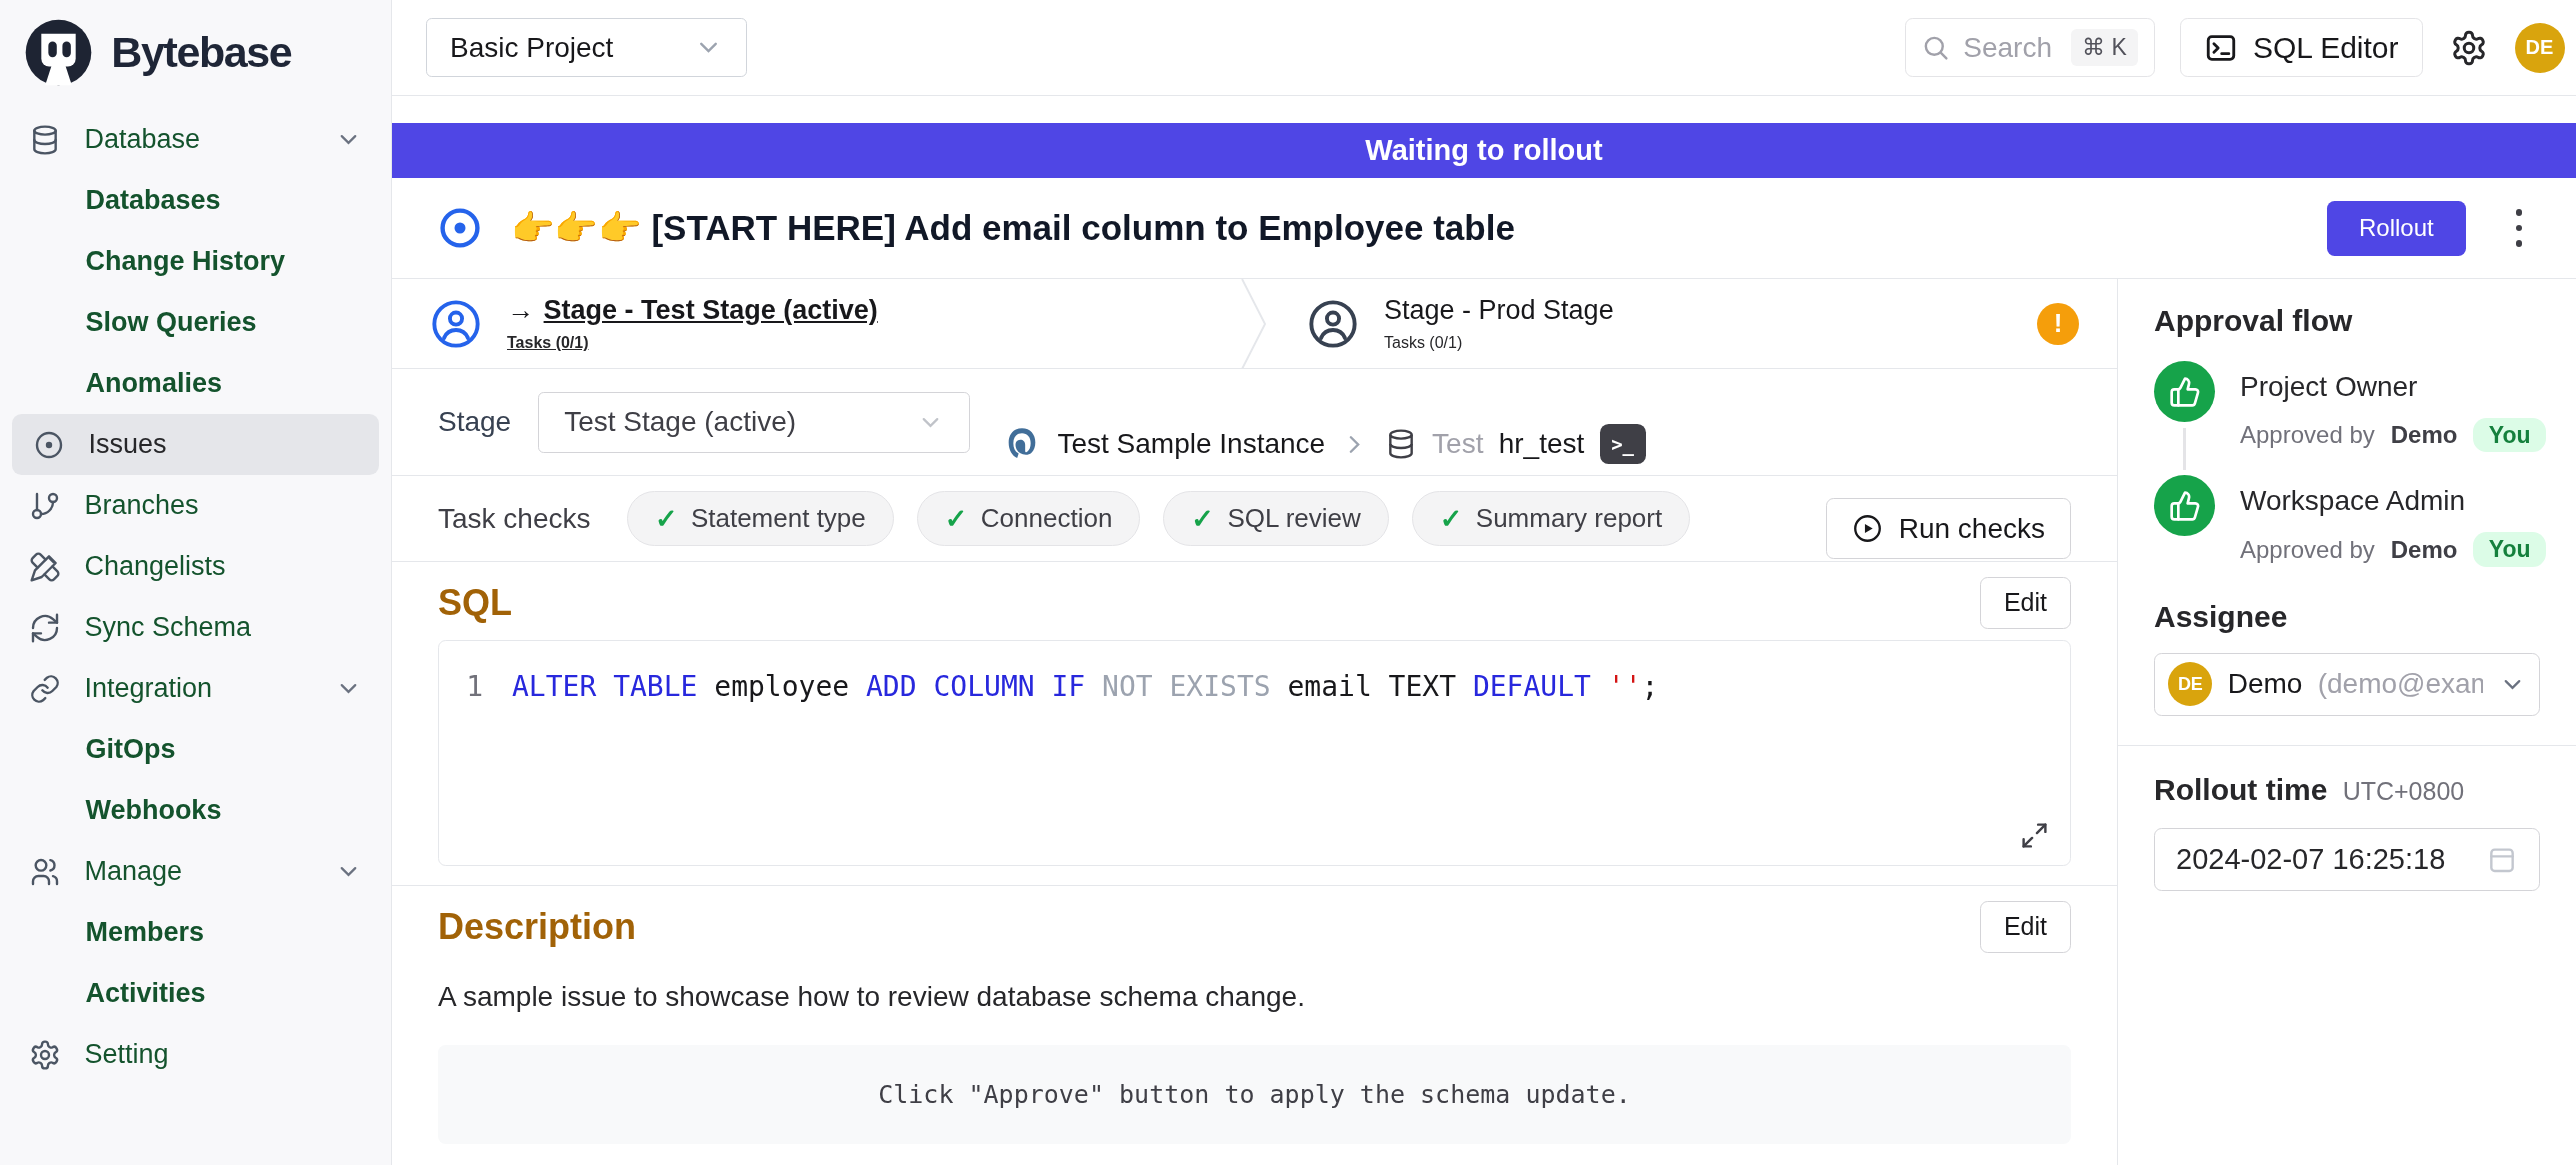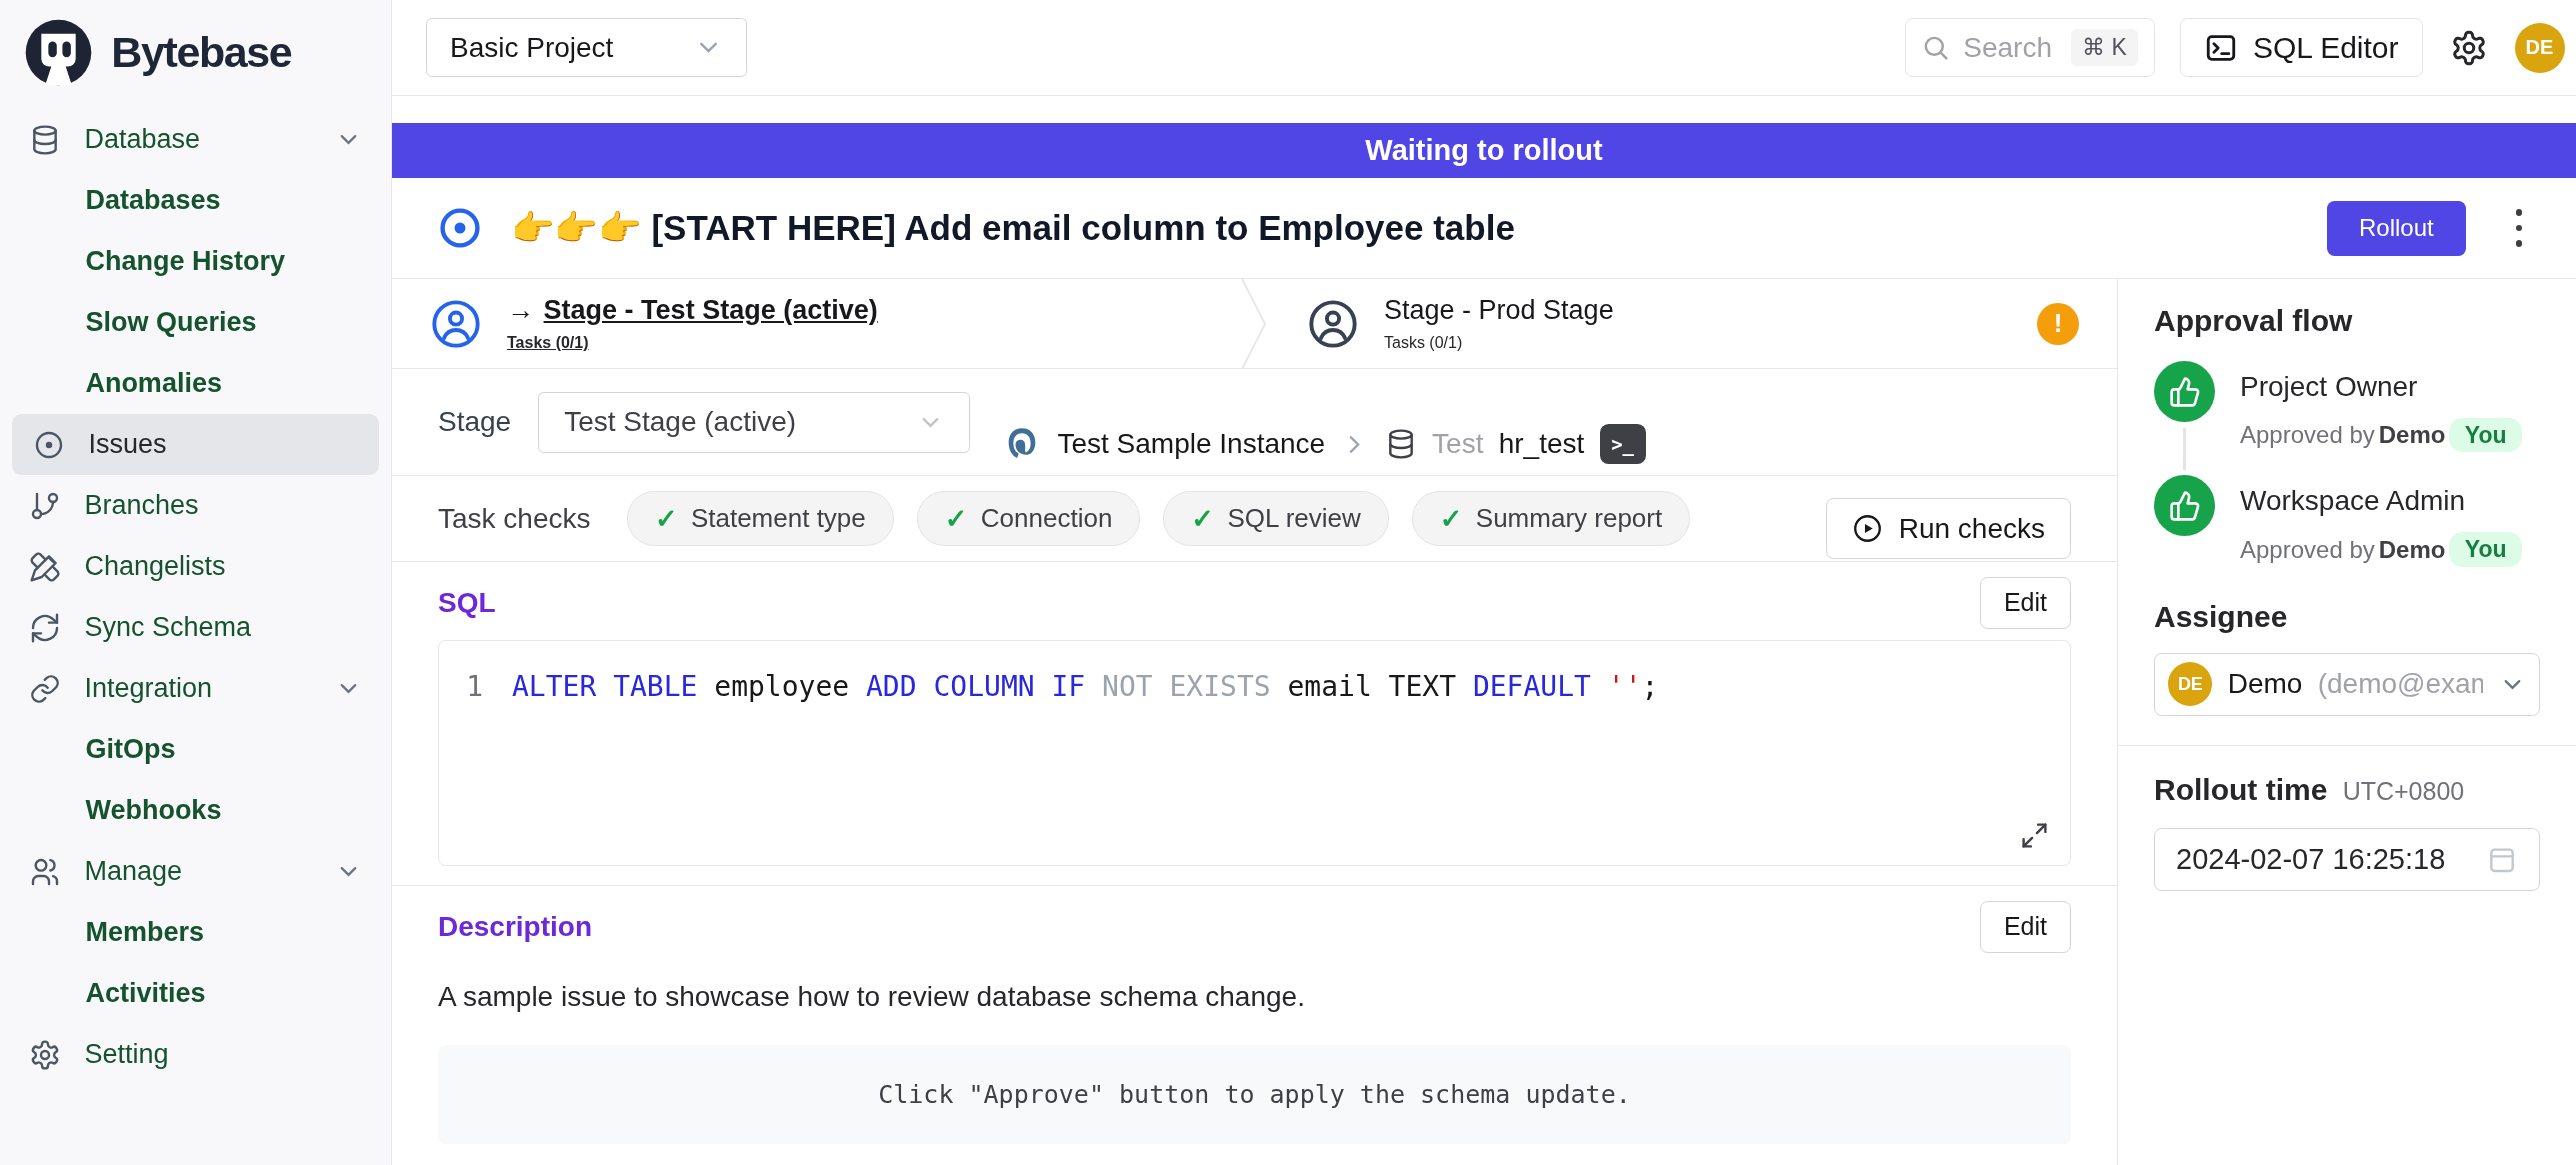--- a/index.html
+++ b/index.html
@@ -91,21 +91,21 @@
   .pill { height: 55px; border-radius: 28px; background: #f4f4f5; border: 1px solid #e4e4e7;
             display: flex; align-items: center; gap: 13.4px; padding: 0 27px; font-size: 26px; color: #3f3f46; }
   .pill .check { color: #16a34a; font-size: 27px; font-weight: 700; }
   .run-btn { margin-left: auto; height: 61px; border: 1px solid #d4d4d8; border-radius: 7.6px; background: #fff;
             display: flex; align-items: center; gap: 15.3px; padding: 0 25px; font-size: 28px; color: #18181b; margin-top: 20px; }
 
   
   .section { padding: 13.4px 46px 19px; }
   .section.bordered { border-bottom: 1px solid #e5e7eb; }
   .section-head { display: flex; align-items: center; justify-content: space-between; height: 55px; }
-  .section-title { font-size: 28px; font-weight: 600; color: #6d28d9; }
+  .section-title { font-size: 36px; font-weight: 600; color: #a16207; }
   .edit-btn { height: 52px; padding: 0 23px; border: 1px solid #d4d4d8; border-radius: 7.6px; background: #fff;
             font-size: 25px; color: #18181b; display: flex; align-items: center; }
 
   .code-block { margin-top: 9.6px; border: 1px solid #e5e7eb; border-radius: 7.6px; height: 226px;
             position: relative; padding-top: 27px; font-family: "DejaVu Sans Mono", monospace; font-size: 28px; }
   .code-line { display: flex; line-height: 38px; }
   .ln { width: 73px; text-align: right; padding-right: 29px; color: #71717a; flex: none; }
   .tok-kw { color: #2828dd; }
   .tok-plain { color: #18181b; }
   .tok-muted { color: #9ca3af; }
@@ -121,21 +121,21 @@
   .right-panel { width: 459px; flex: none; border-left: 1px solid #e5e7eb; padding: 25px 36px 0; }
   .rp-title { font-size: 30px; font-weight: 600; color: #27272a; }
   .approval-steps { margin-top: 23px; }
   .approval-step { display: flex; gap: 25px; }
   .step-rail { display: flex; flex-direction: column; align-items: center; flex: none; }
   .thumb-circle { width: 61px; height: 61px; border-radius: 50%; background: #16a34a;
             display: flex; align-items: center; justify-content: center; }
   .rail-line { width: 3.8px; flex: 1; min-height: 42px; background: #e4e4e7; margin: 5.7px 0; }
   .step-body { padding-top: 9.6px; padding-bottom: 23px; min-width: 0; }
   .role { font-size: 28px; color: #27272a; }
-  .approved-line { margin-top: 15.3px; display: flex; align-items: center; gap: 4px; font-size: 24px;
+  .approved-line { margin-top: 15.3px; display: flex; align-items: center; gap: 16px; font-size: 24px;
             color: #71717a; white-space: nowrap; }
   .approver { font-weight: 700; color: #3f3f46; }
   .you-badge { background: #dcfce7; color: #15803d; font-weight: 600; font-size: 23px;
             padding: 3.8px 15.3px; border-radius: 13.4px; }
   .rp-block { margin-top: 9.6px; }
   .assignee-select { margin-top: 19px; height: 63px; border: 1px solid #d4d4d8; border-radius: 7.6px;
             display: flex; align-items: center; gap: 15.3px; padding: 0 13.4px; background: #fff; }
   .assignee-avatar { width: 44px; height: 44px; border-radius: 50%; background: #d9a40d; color: #fff;
             font-size: 18px; font-weight: 700; display: flex; align-items: center; justify-content: center; flex: none; }
   .assignee-name { font-size: 28px; color: #18181b; white-space: nowrap; }

